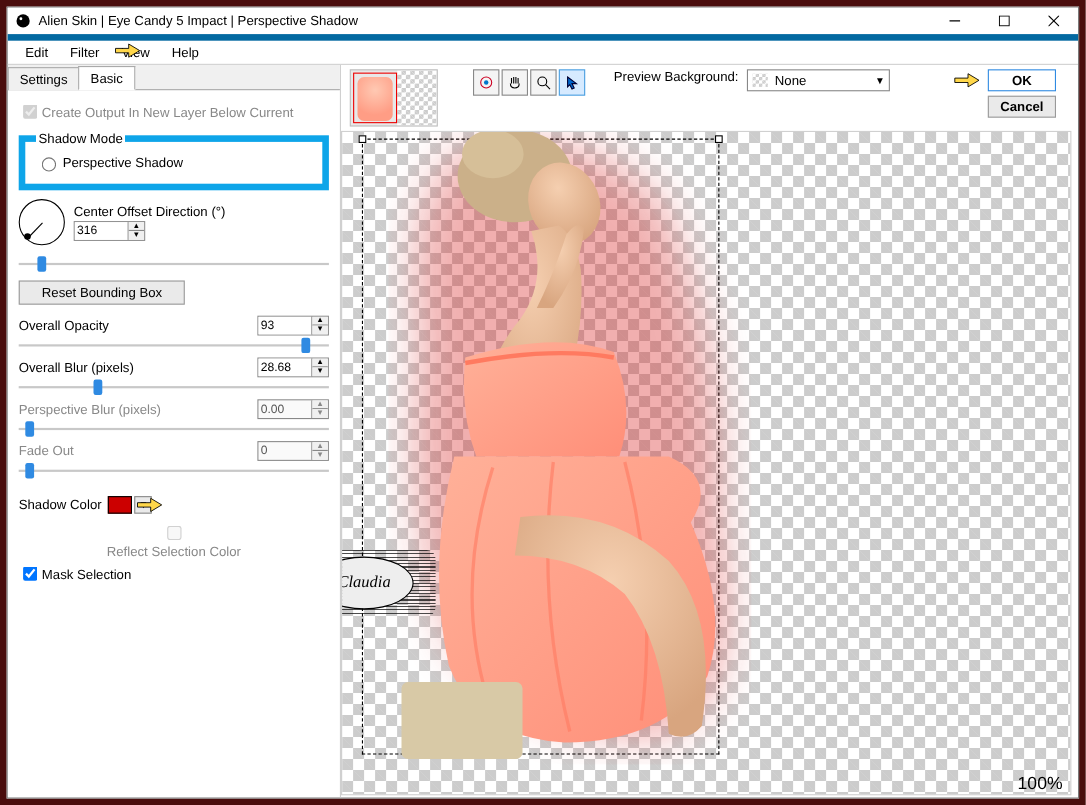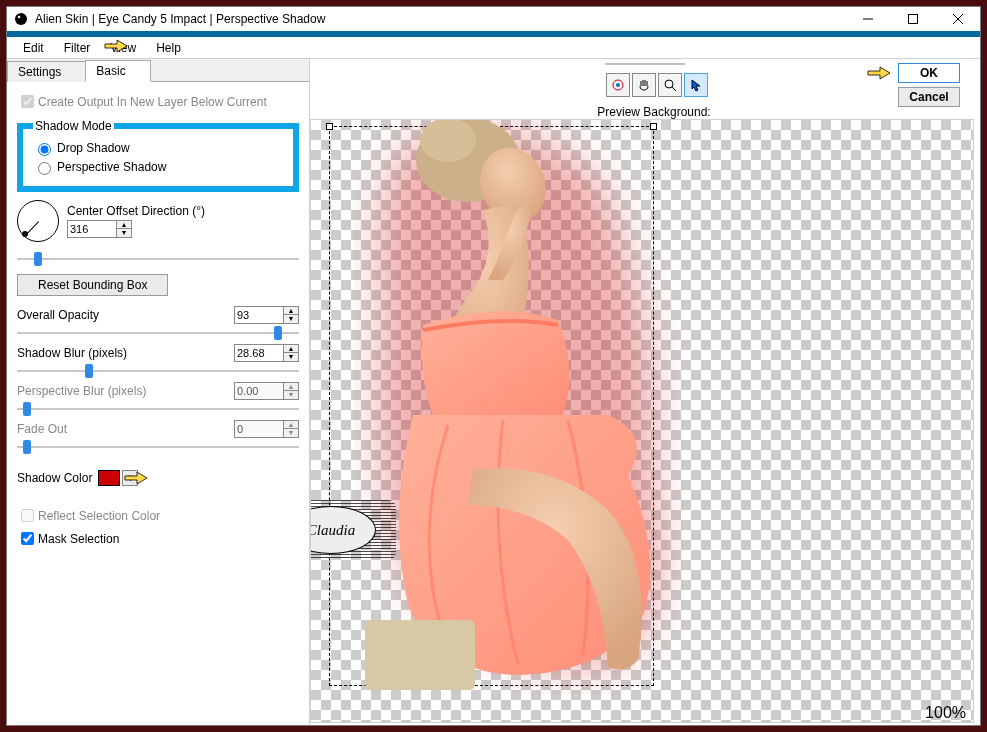--- a/index.html
+++ b/index.html
@@ -65,21 +65,21 @@
     display: flex; flex-direction: column;
     font-size: 12px;
   }
   .tabs {
     height: 23px;
     background: #f0f0f0;
     display: flex; align-items: flex-end;
     border-bottom: 1px solid #aaa;
   }
   .tab {
-    padding: 3px 24px 3px 10px;
+    padding: 3px 10px 3px 10px;
     border: 1px solid #aaa;
     border-bottom: none;
     background: #f0f0f0;
     margin-right: -1px;
     position: relative;
     top: 1px;
   }
   .tab.active {
     background: #fff;
     border-bottom: 1px solid #fff;
@@ -173,24 +173,23 @@
   }
 
   
   .right {
     flex: 1;
     position: relative;
     display: flex; flex-direction: column;
   }
   .right-top {
     height: 60px;
-    display: flex; align-items: center;
+    display: flex; 
     padding: 4px 8px;
     gap: 8px;
-    flex-direction: column;
   }
   .thumb-preview {
     width: 80px; height: 52px;
     border: 1px solid #c0c0c0;
     background: #e8e8e8;
     position: relative;
     overflow: hidden;
   }
   .thumb-preview .redbox {
     position: absolute; left: 2px; top: 2px;
@@ -361,24 +360,20 @@
       <div class="tabbody">
 
         <div class="chkrow disabled">
           <input type="checkbox" checked="" disabled="" style="">
           <span>Create Output In New Layer Below Current</span>
         </div>
 
         <fieldset class="shadowmode">
           <legend>Shadow Mode</legend>
           <div class="radiorow">
-            <input type="radio" name="sm" checked="" style="">
-            <span>Drop Shadow</span>
-          </div>
-          <div class="radiorow">
             <input type="radio" name="sm" style="">
             <span>Perspective Shadow</span>
           </div>
         </fieldset>
 
         <div class="angle-row">
           <div class="angle-dial">
             <div class="ptr" style="transform: rotate(134deg);"></div>
             <div class="dot" style="left: 4px; bottom: 4px;"></div>
           </div>
@@ -415,21 +410,21 @@
             </div>
           </div>
           <div class="slider">
             <div class="track"></div>
               <div class="thumb" style="left:91%;"></div>
           </div>
         </div>
 
         <div class="param">
           <div class="lblrow">
-            <span>Shadow Blur (pixels)</span>
+            <span>Overall Blur (pixels)</span>
             <div class="spin">
               <input value="28.68" style="">
               <div class="btns">
                   <div>▲</div>
                   <div>▼</div>
                 </div>
             </div>
           </div>
           <div class="slider">
             <div class="track"></div>
@@ -473,21 +468,21 @@
 
         <div class="colorrow">
           <span>Shadow Color</span>
           <div class="colorswatch" style="margin-left:6px;"></div>
           <div class="colordrop">▼</div>
           <svg class="pointer-hand" style="position:absolute; left:106px; top:-2px;" viewBox="0 0 26 20">
             <path d="M2 8 L14 8 L14 4 L24 10 L14 16 L14 12 L2 12 Z" fill="#ffd74a" stroke="#000" stroke-width="0.8"></path>
           </svg>
         </div>
 
-        <div class="chkrow disabled" style="margin-top:20px;">
+        <div class="chkrow disabled" style="margin-top:8px;flex-direction:column;">
           <input type="checkbox" disabled="" style="">
           <span>Reflect Selection Color</span>
         </div>
         <div class="chkrow">
           <input type="checkbox" checked="" style="">
           <span>Mask Selection</span>
         </div>
 
       </div>
     </div>

